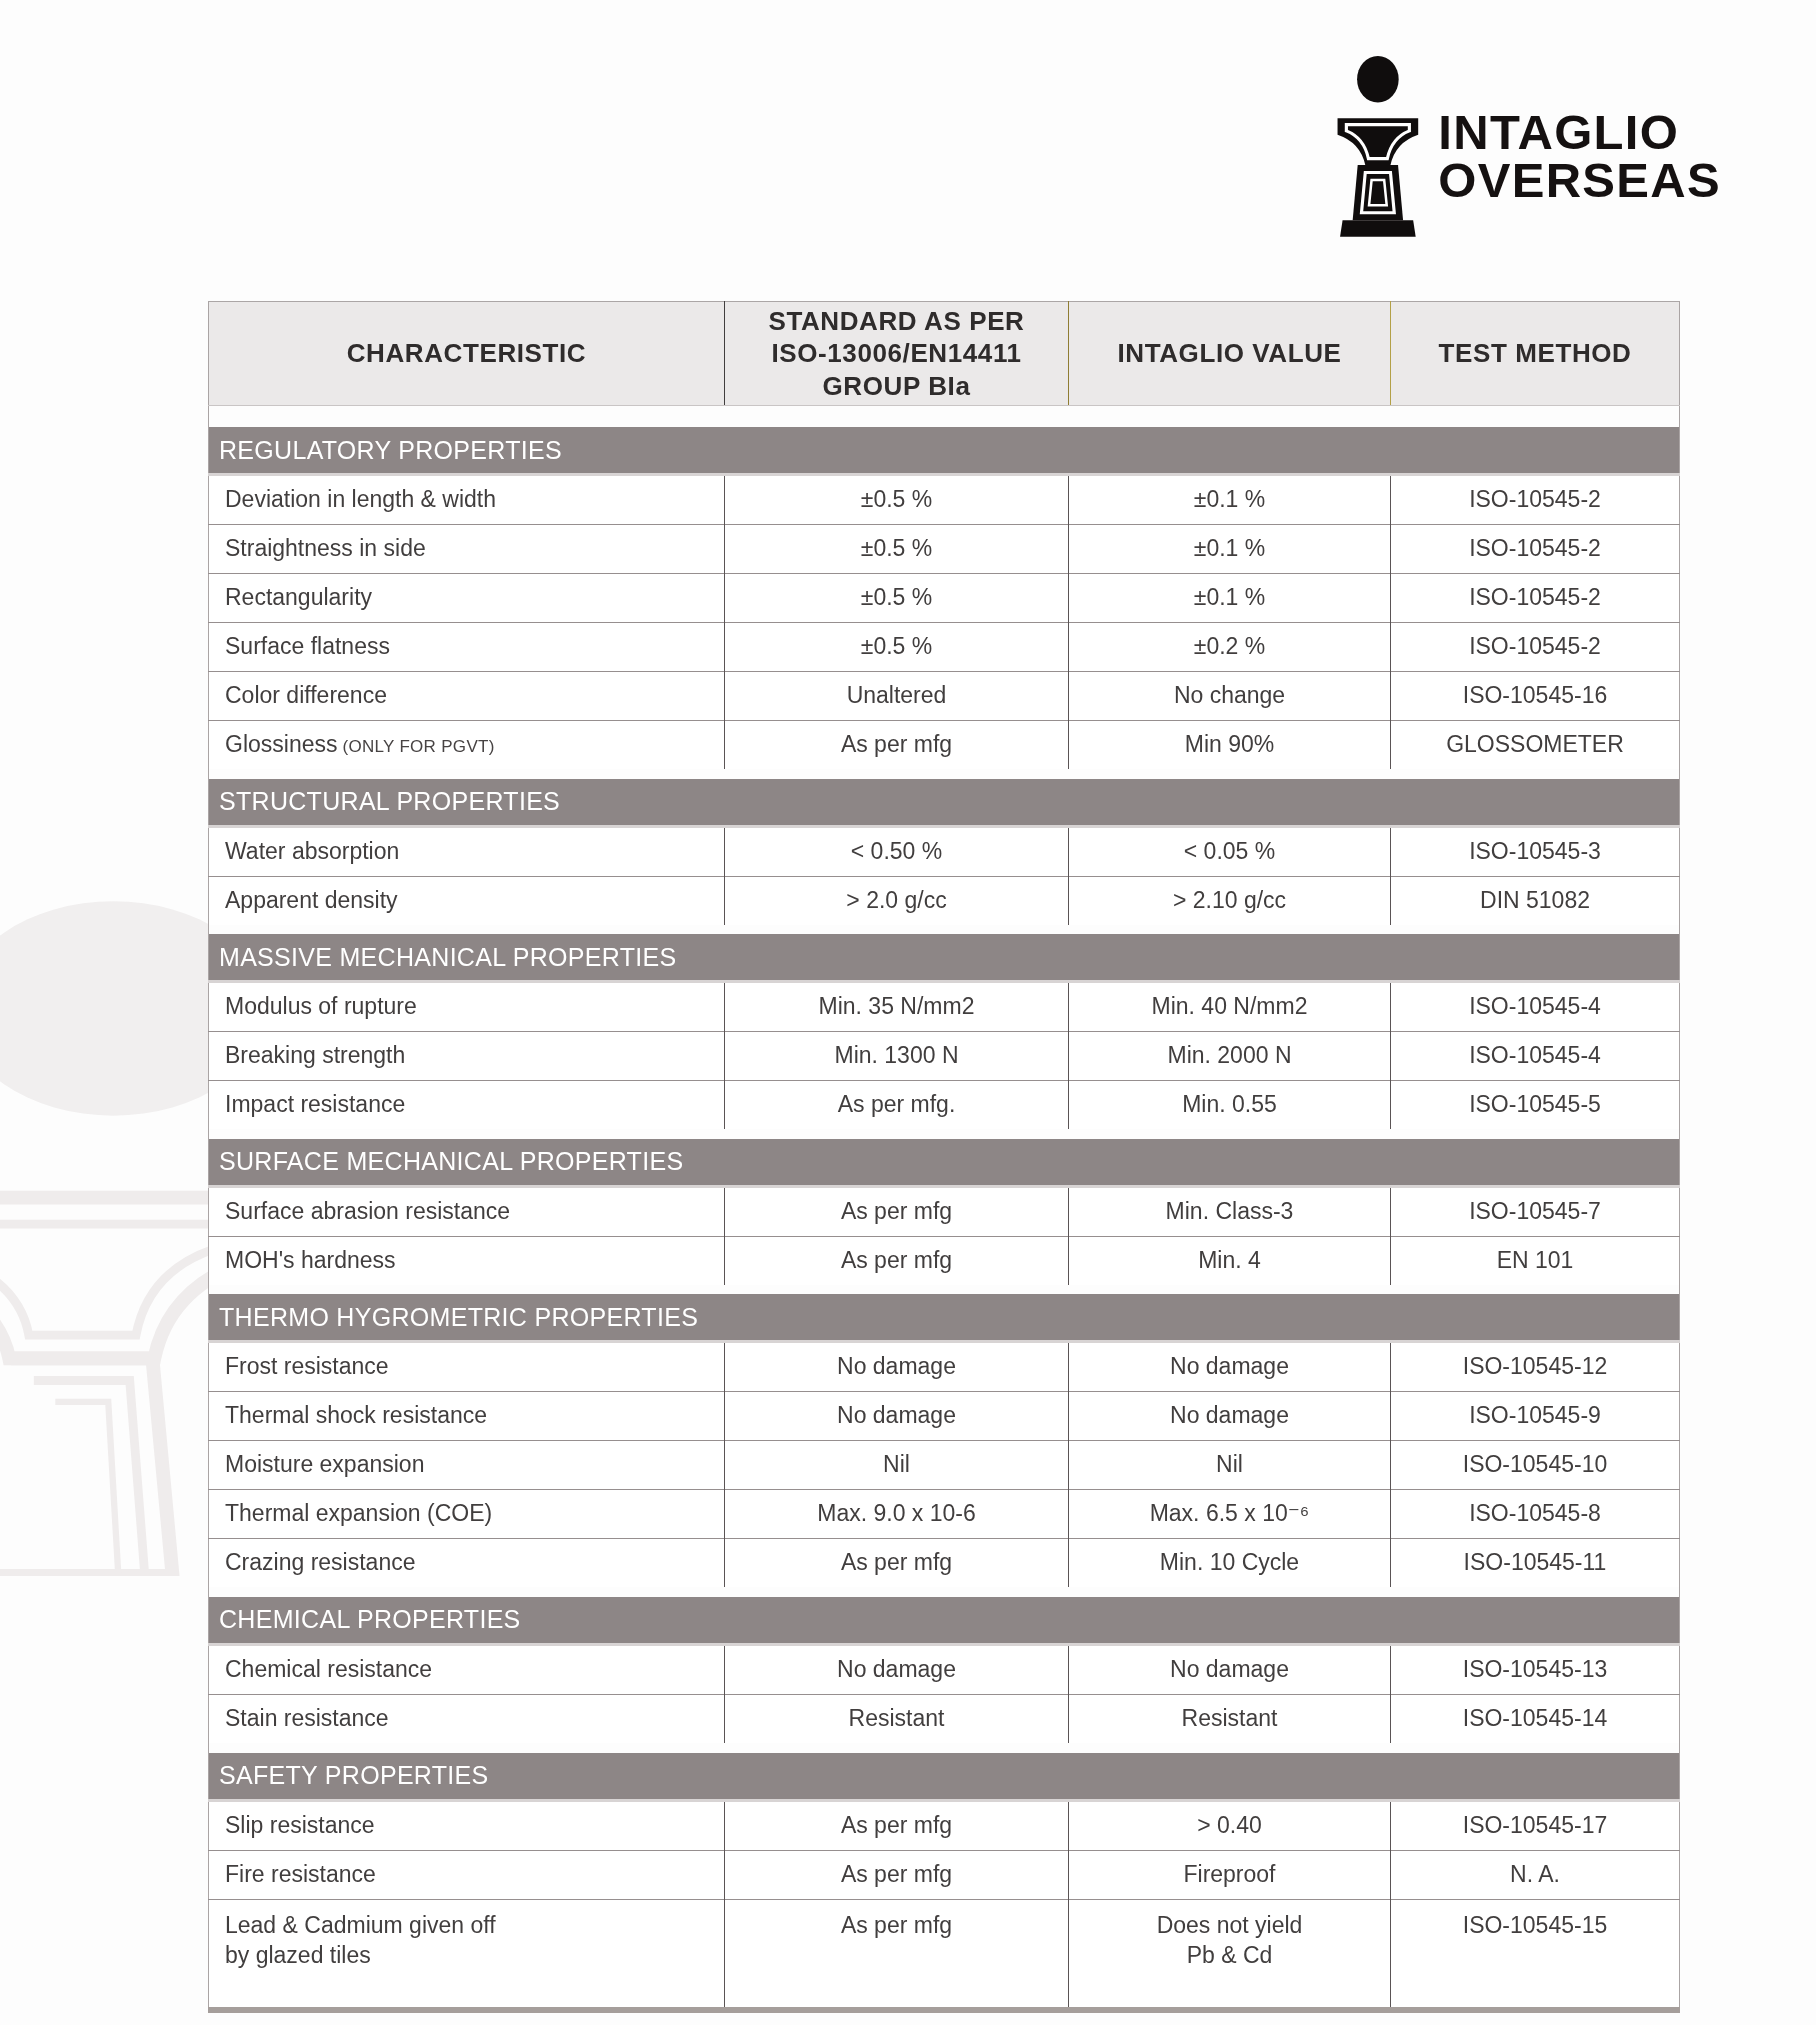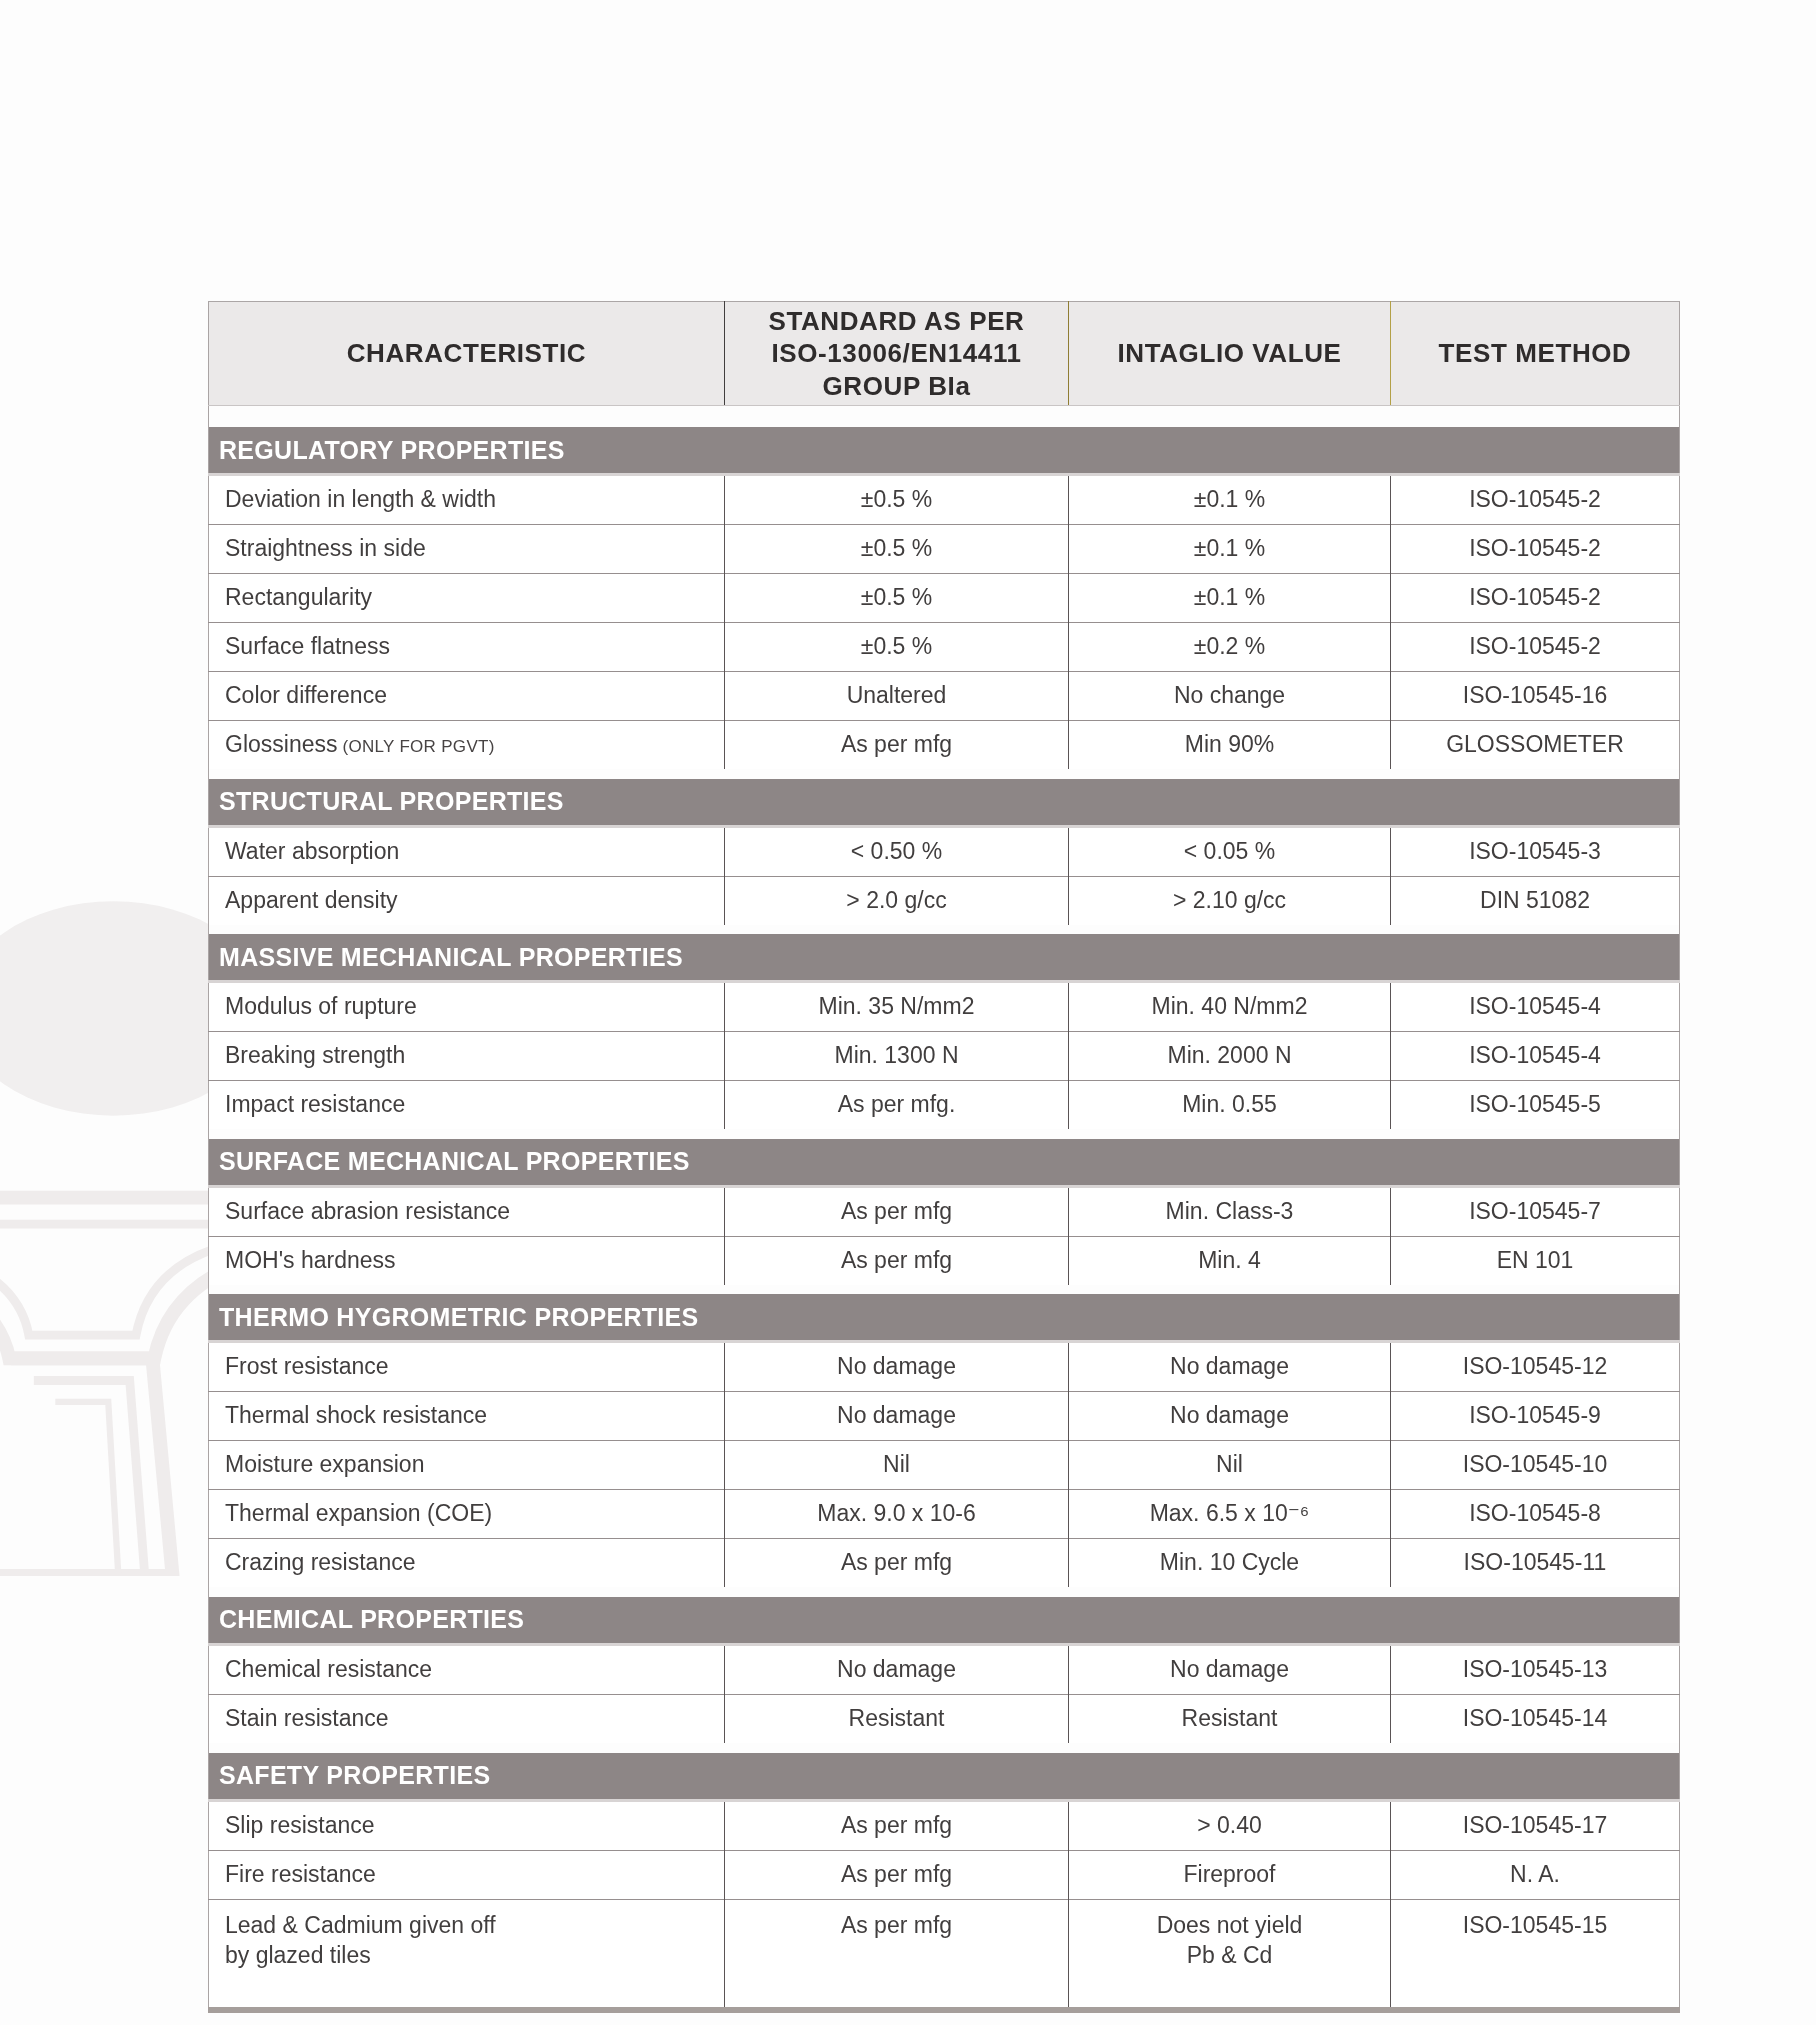--- a/index.html
+++ b/index.html
@@ -32,21 +32,21 @@
 
   th{background:#ebe9e9;height:101px;font-size:26px;font-weight:700;color:#2f2c2c;
      letter-spacing:0.6px;text-align:center;vertical-align:middle;white-space:pre-line;
      line-height:1.25;border-bottom:1.9px solid #c9c5c5;}
   th.c2{border-left:1.9px solid #413e3e;}
   th.c3{border-left:1.9px solid #8f7d33;border-right:1.9px solid #b3a047;}
 
   tr.gap td{height:7.6px;background:#fdfdfd;}
   tr.gap-lg td{height:19px;}
 
-  td.band{height:44px;background:#8d8686;color:#ffffff;font-size:25px;font-weight:700;
+  td.band{height:44px;background:#8d8686;color:#ffffff;font-size:25px;font-weight:400;
           letter-spacing:0.3px;padding-left:10px;vertical-align:middle;
           border-bottom:3.8px solid #d8d4d4;}
 
   tr.data-row td{background:#ffffff;height:46px;font-size:23px;color:#413e3e;
                  vertical-align:middle;border-top:1.9px solid #968f8f;
                  white-space:pre-line;line-height:1.3;}
   tr.data-row td.char{text-align:left;padding-left:19px;}
   tr.data-row td.val{text-align:center;}
   tr.data-row td.val + td.val, tr.data-row td.char + td.val, tr.data-row td.val{border-left:1.3px solid #5a5455;}
   tr.data-row td.char{border-left:none;padding-left:16px;}
@@ -60,20 +60,35 @@
 
   <svg class="watermark" width="404" height="700" viewBox="0 0 640 1110">
     <ellipse cx="330" cy="210" rx="245" ry="170" fill="#f1efef"></ellipse>
     <path d="M -60 510 L 560 510 L 560 605 Q 420 645 395 765 L 165 765 Q 140 645 -60 605 Z" fill="none" stroke="#efecec" stroke-width="22"></path>
     <path d="M 30 552 L 488 552 L 488 592 Q 385 628 366 728 L 196 728 Q 178 628 30 592 Z" fill="none" stroke="#efecec" stroke-width="14"></path>
     <path d="M 168 765 L 392 765 L 424 1110 L 136 1110" fill="none" stroke="#efecec" stroke-width="22"></path>
     <path d="M 204 800 L 356 800 L 380 1110 L 180 1110" fill="none" stroke="#efecec" stroke-width="14"></path>
     <path d="M 238 834 L 322 834 L 338 1110 L 222 1110" fill="none" stroke="#efecec" stroke-width="10"></path>
   </svg>
 
+  <div class="logo">
+    <svg class="logo-icon" width="95" height="184" viewBox="0 0 150 292">
+      <ellipse cx="74" cy="40" rx="33" ry="37" fill="#100d0d"></ellipse>
+      <path d="M 10 102 L 138 102 L 138 128 Q 102 140 94 176 L 54 176 Q 46 140 10 128 Z" fill="#100d0d"></path>
+      <path d="M 24 112 L 124 112 L 124 122 Q 96 133 89 166 L 59 166 Q 52 133 24 122 Z" fill="none" stroke="#ffffff" stroke-width="5"></path>
+      <path d="M 42 176 L 106 176 L 114 264 L 34 264 Z" fill="#100d0d"></path>
+      <path d="M 54 188 L 94 188 L 100 252 L 48 252 Z" fill="none" stroke="#ffffff" stroke-width="5"></path>
+      <path d="M 64 200 L 84 200 L 88 240 L 60 240 Z" fill="none" stroke="#ffffff" stroke-width="4"></path>
+      <path d="M 18 264 L 130 264 L 134 290 L 14 290 Z" fill="#100d0d"></path>
+    </svg>
+    <div class="logo-text">
+      <div>INTAGLIO</div>
+      <div>OVERSEAS</div>
+    </div>
+  </div>
 
 
   <table class="spec">
     <colgroup>
       <col class="w1">
         <col class="w2">
         <col class="w3">
         <col class="w4">
     </colgroup>
     <thead>

